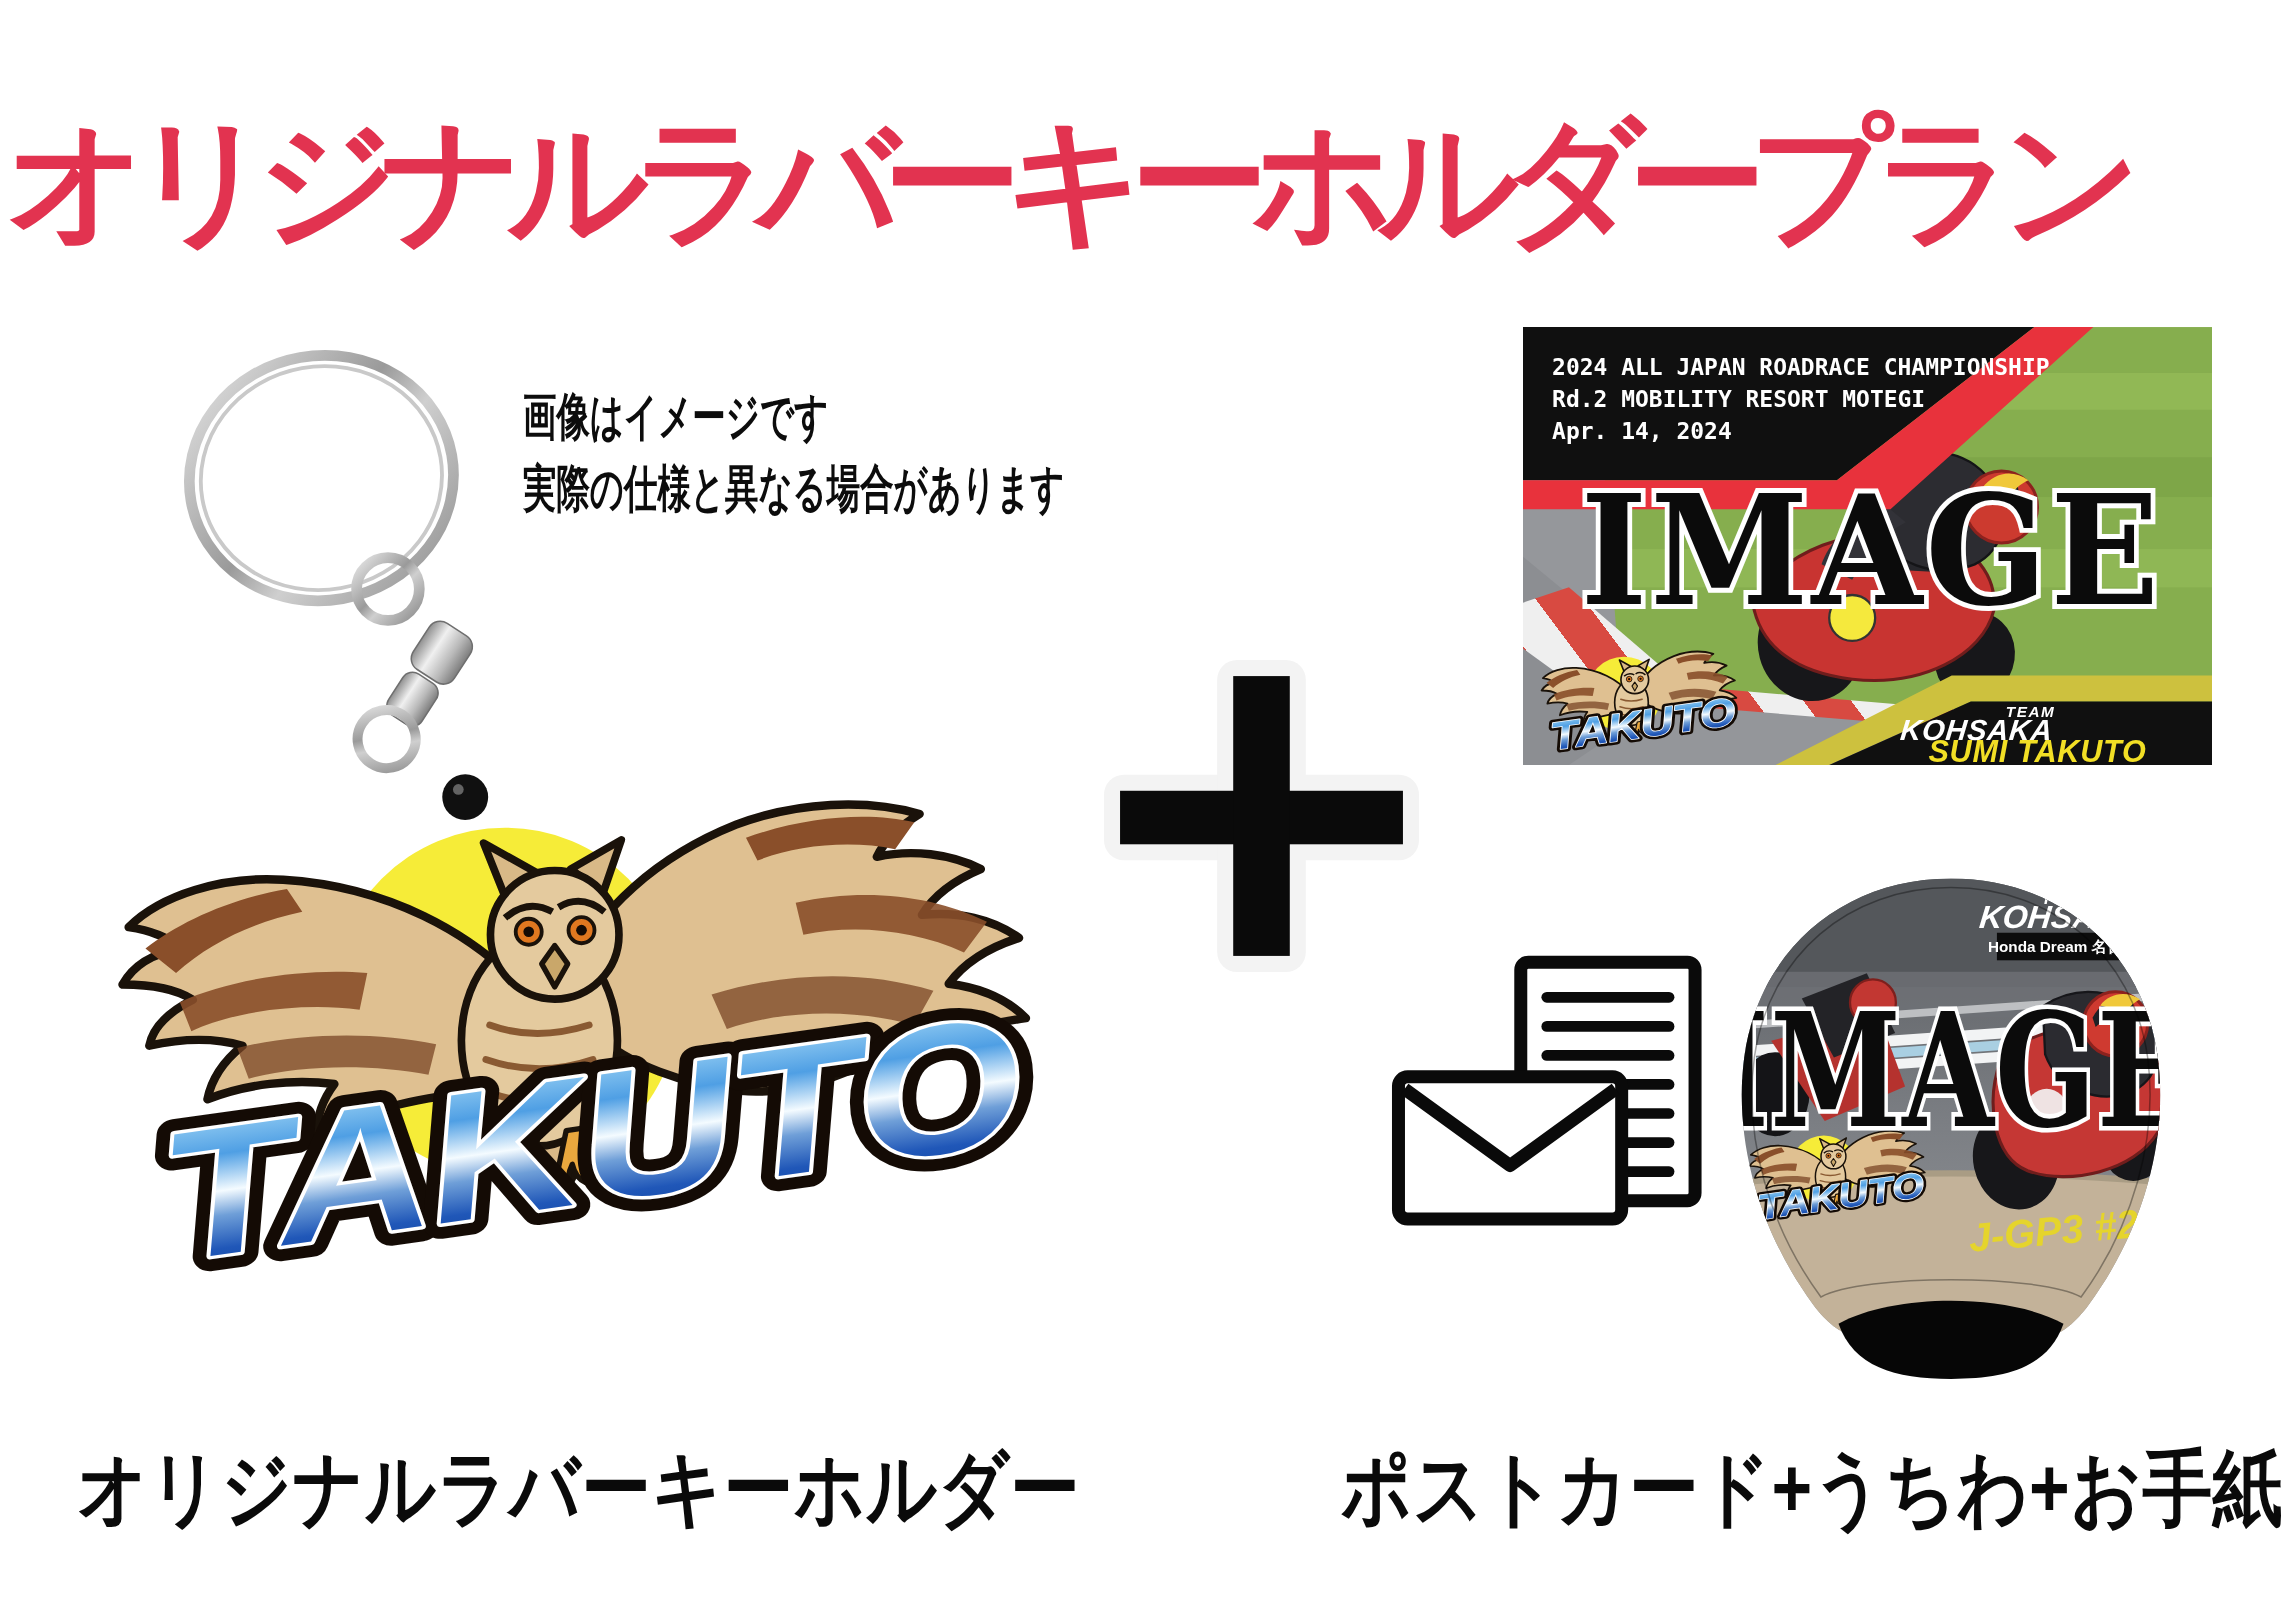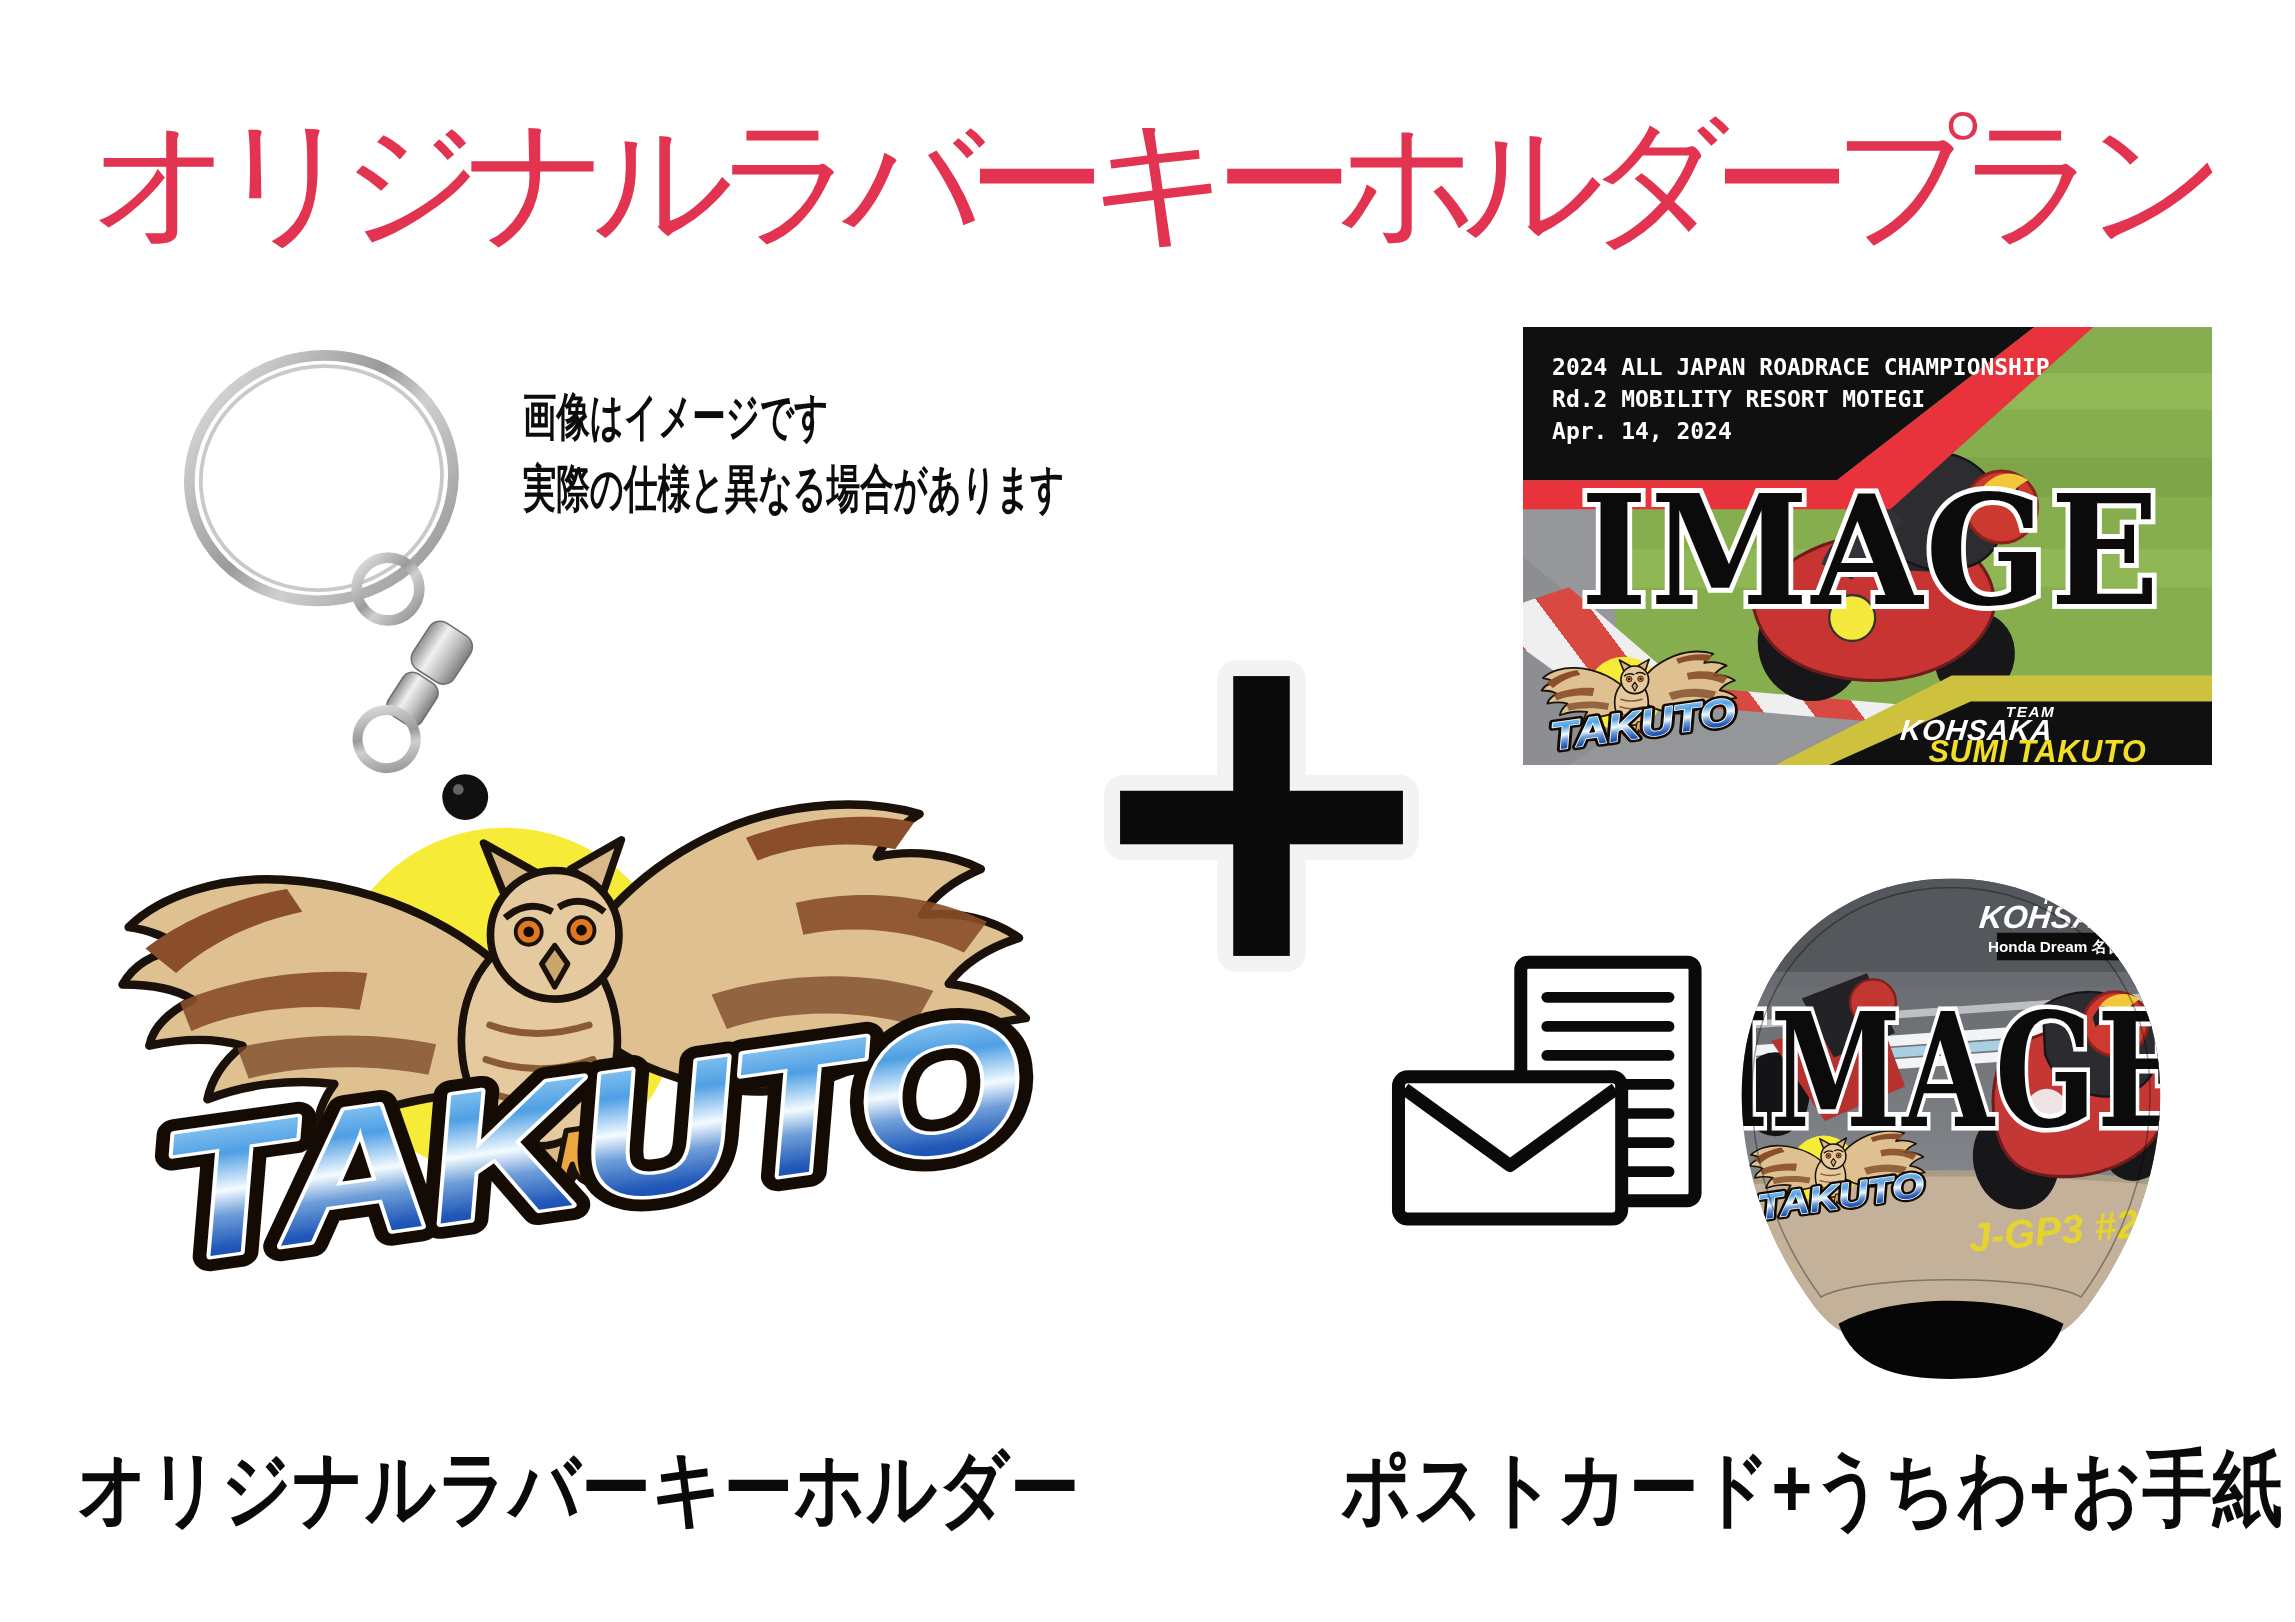--- a/index.html
+++ b/index.html
@@ -1,21 +1,21 @@
 <!DOCTYPE html>
 <html style="font-size:12.2px"><head>
 <meta charset="utf-8">
 <style>
   html,body{margin:0;padding:0;background:#ffffff;}
   body{width:2295px;height:1623px;position:relative;overflow:hidden;
        font-family:"Liberation Sans","DejaVu Sans",sans-serif;}
   .abs{position:absolute;}
   #page-title{
-    left:0;right:0;top:89px;text-align:center;
-    font-size:139px;font-weight:400;letter-spacing:-17px;
+    left:0;right:0;top:89px;text-align:left;
+    font-size:139px;font-weight:700;letter-spacing:-17px;
     color:#e23350;white-space:nowrap;margin-left:6px;
   }
   #disclaimer{
     left:523px;top:381px;color:#0c0c0c;font-weight:900;
     font-size:51px;line-height:72px;white-space:nowrap;
     transform:scaleX(0.655);transform-origin:left top;
   }
   .caption{
     top:1434px;color:#0a0a0a;font-weight:900;font-size:83px;
     white-space:nowrap;transform:scaleX(0.84);transform-origin:left top;

